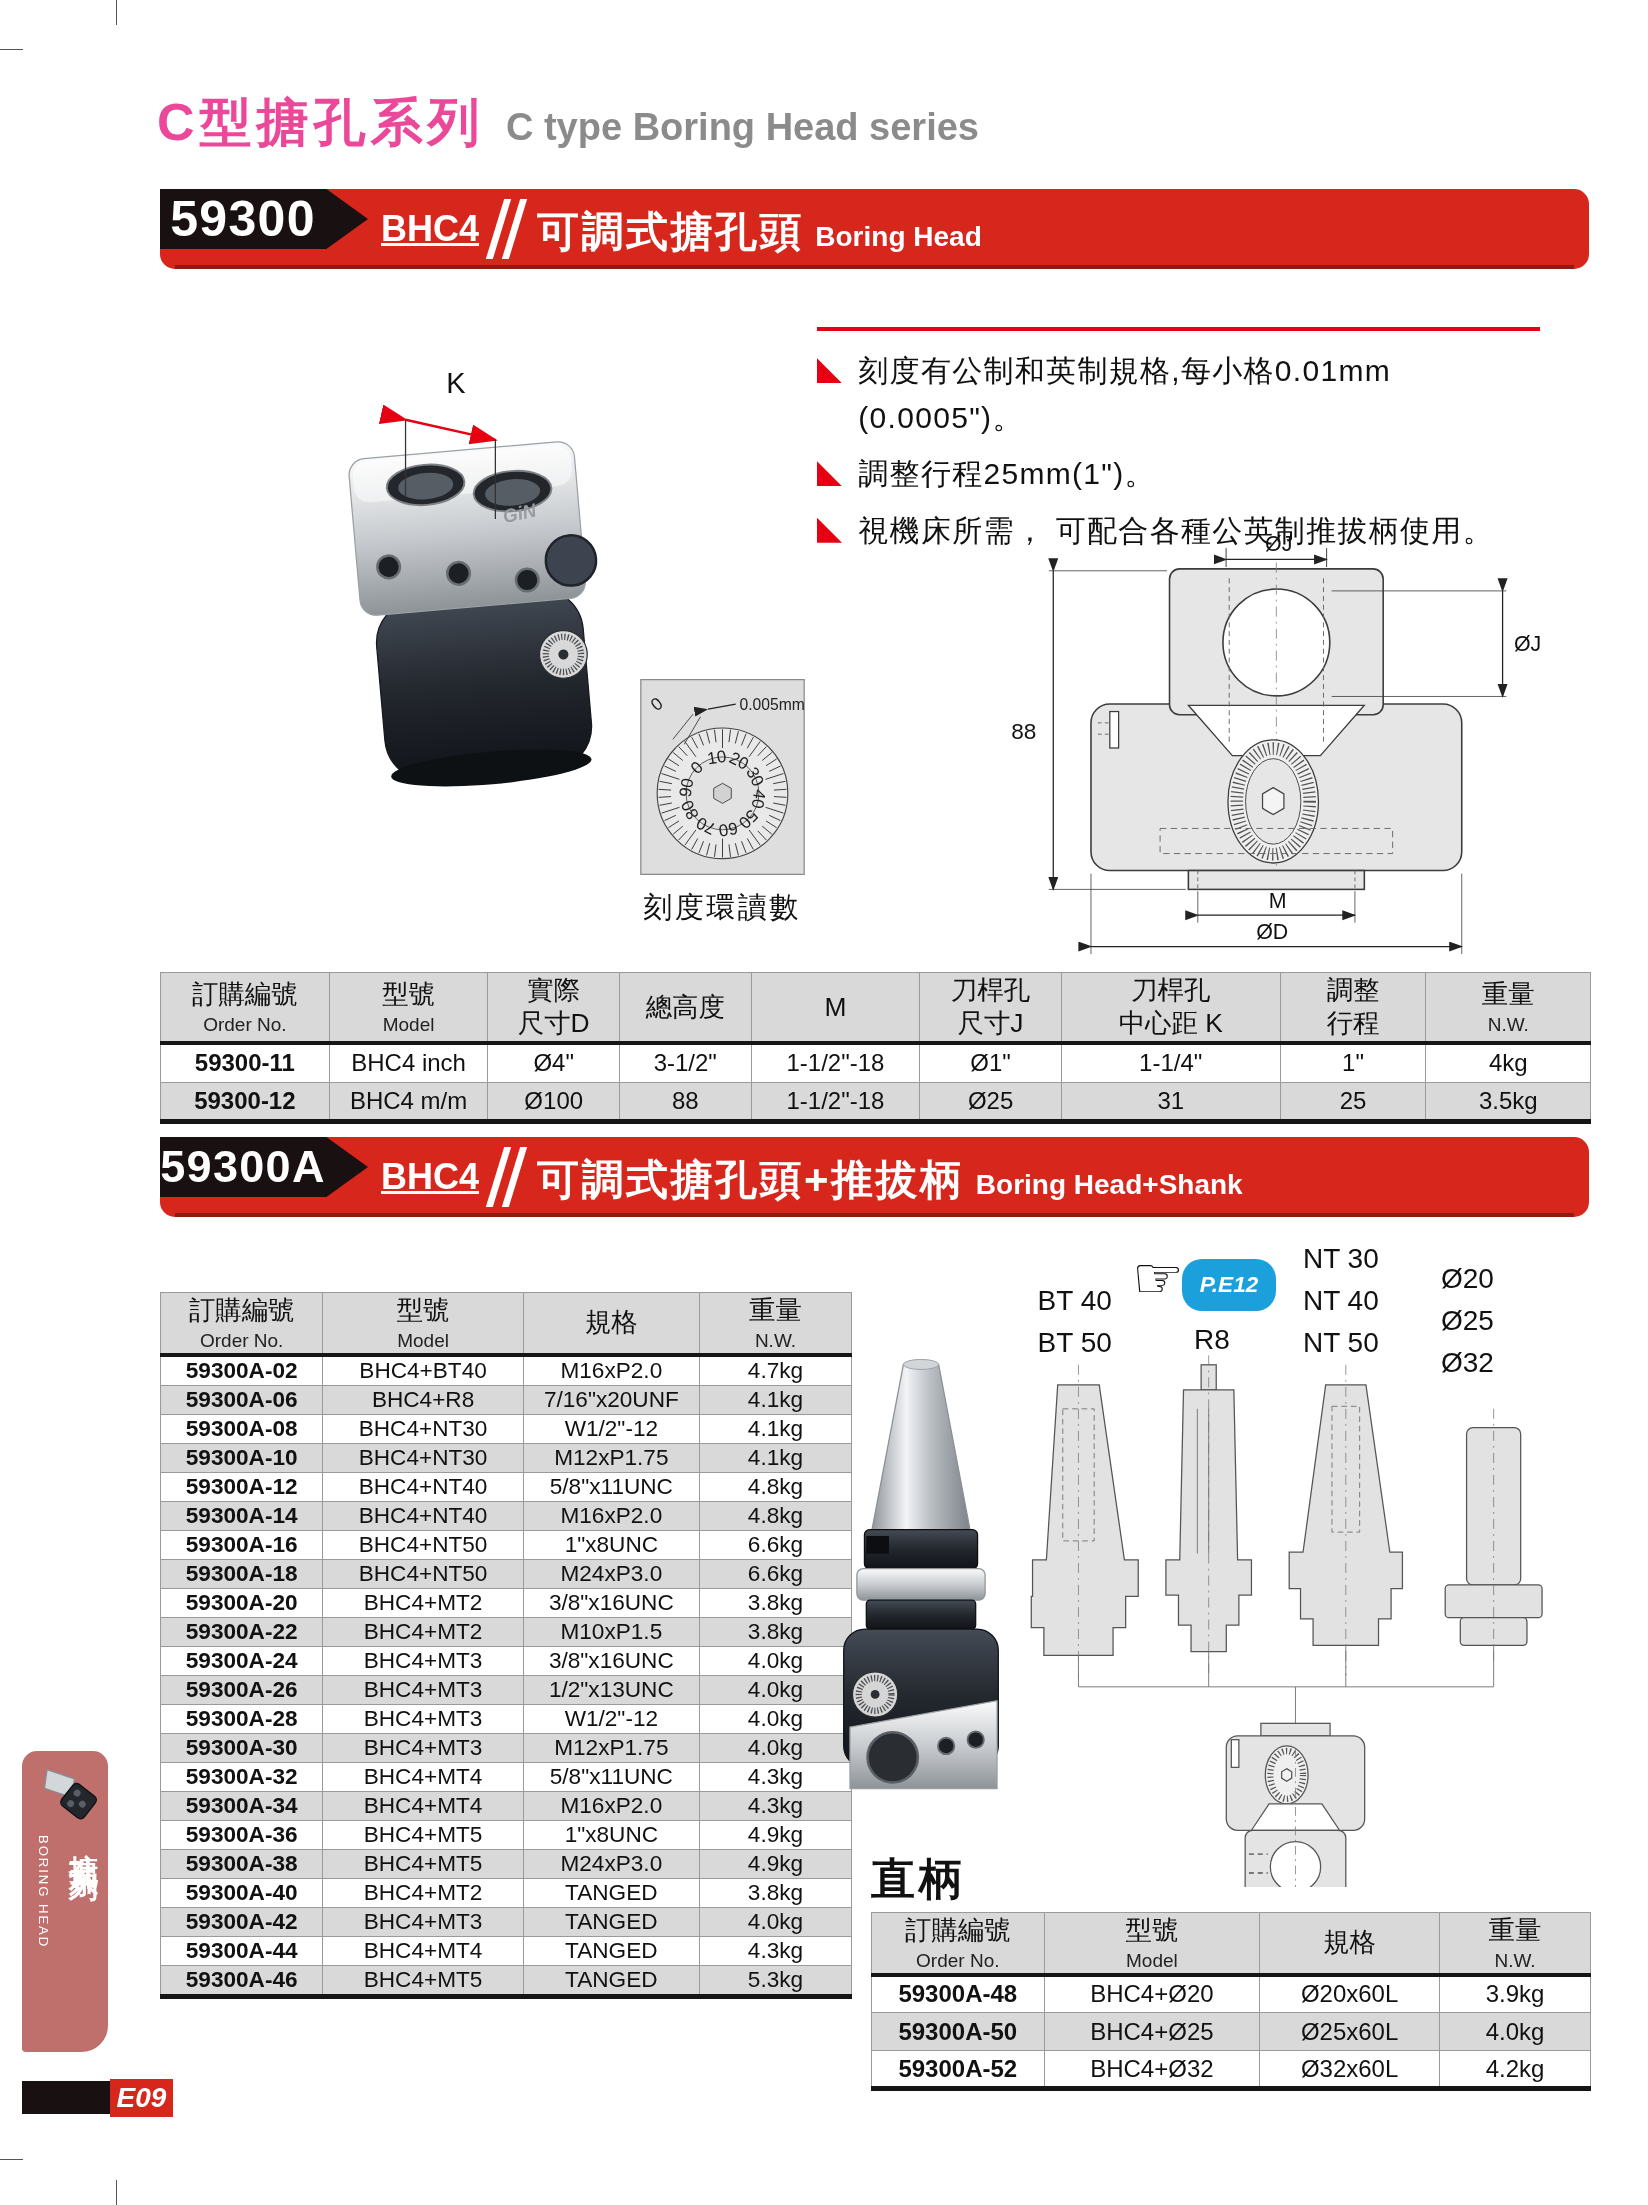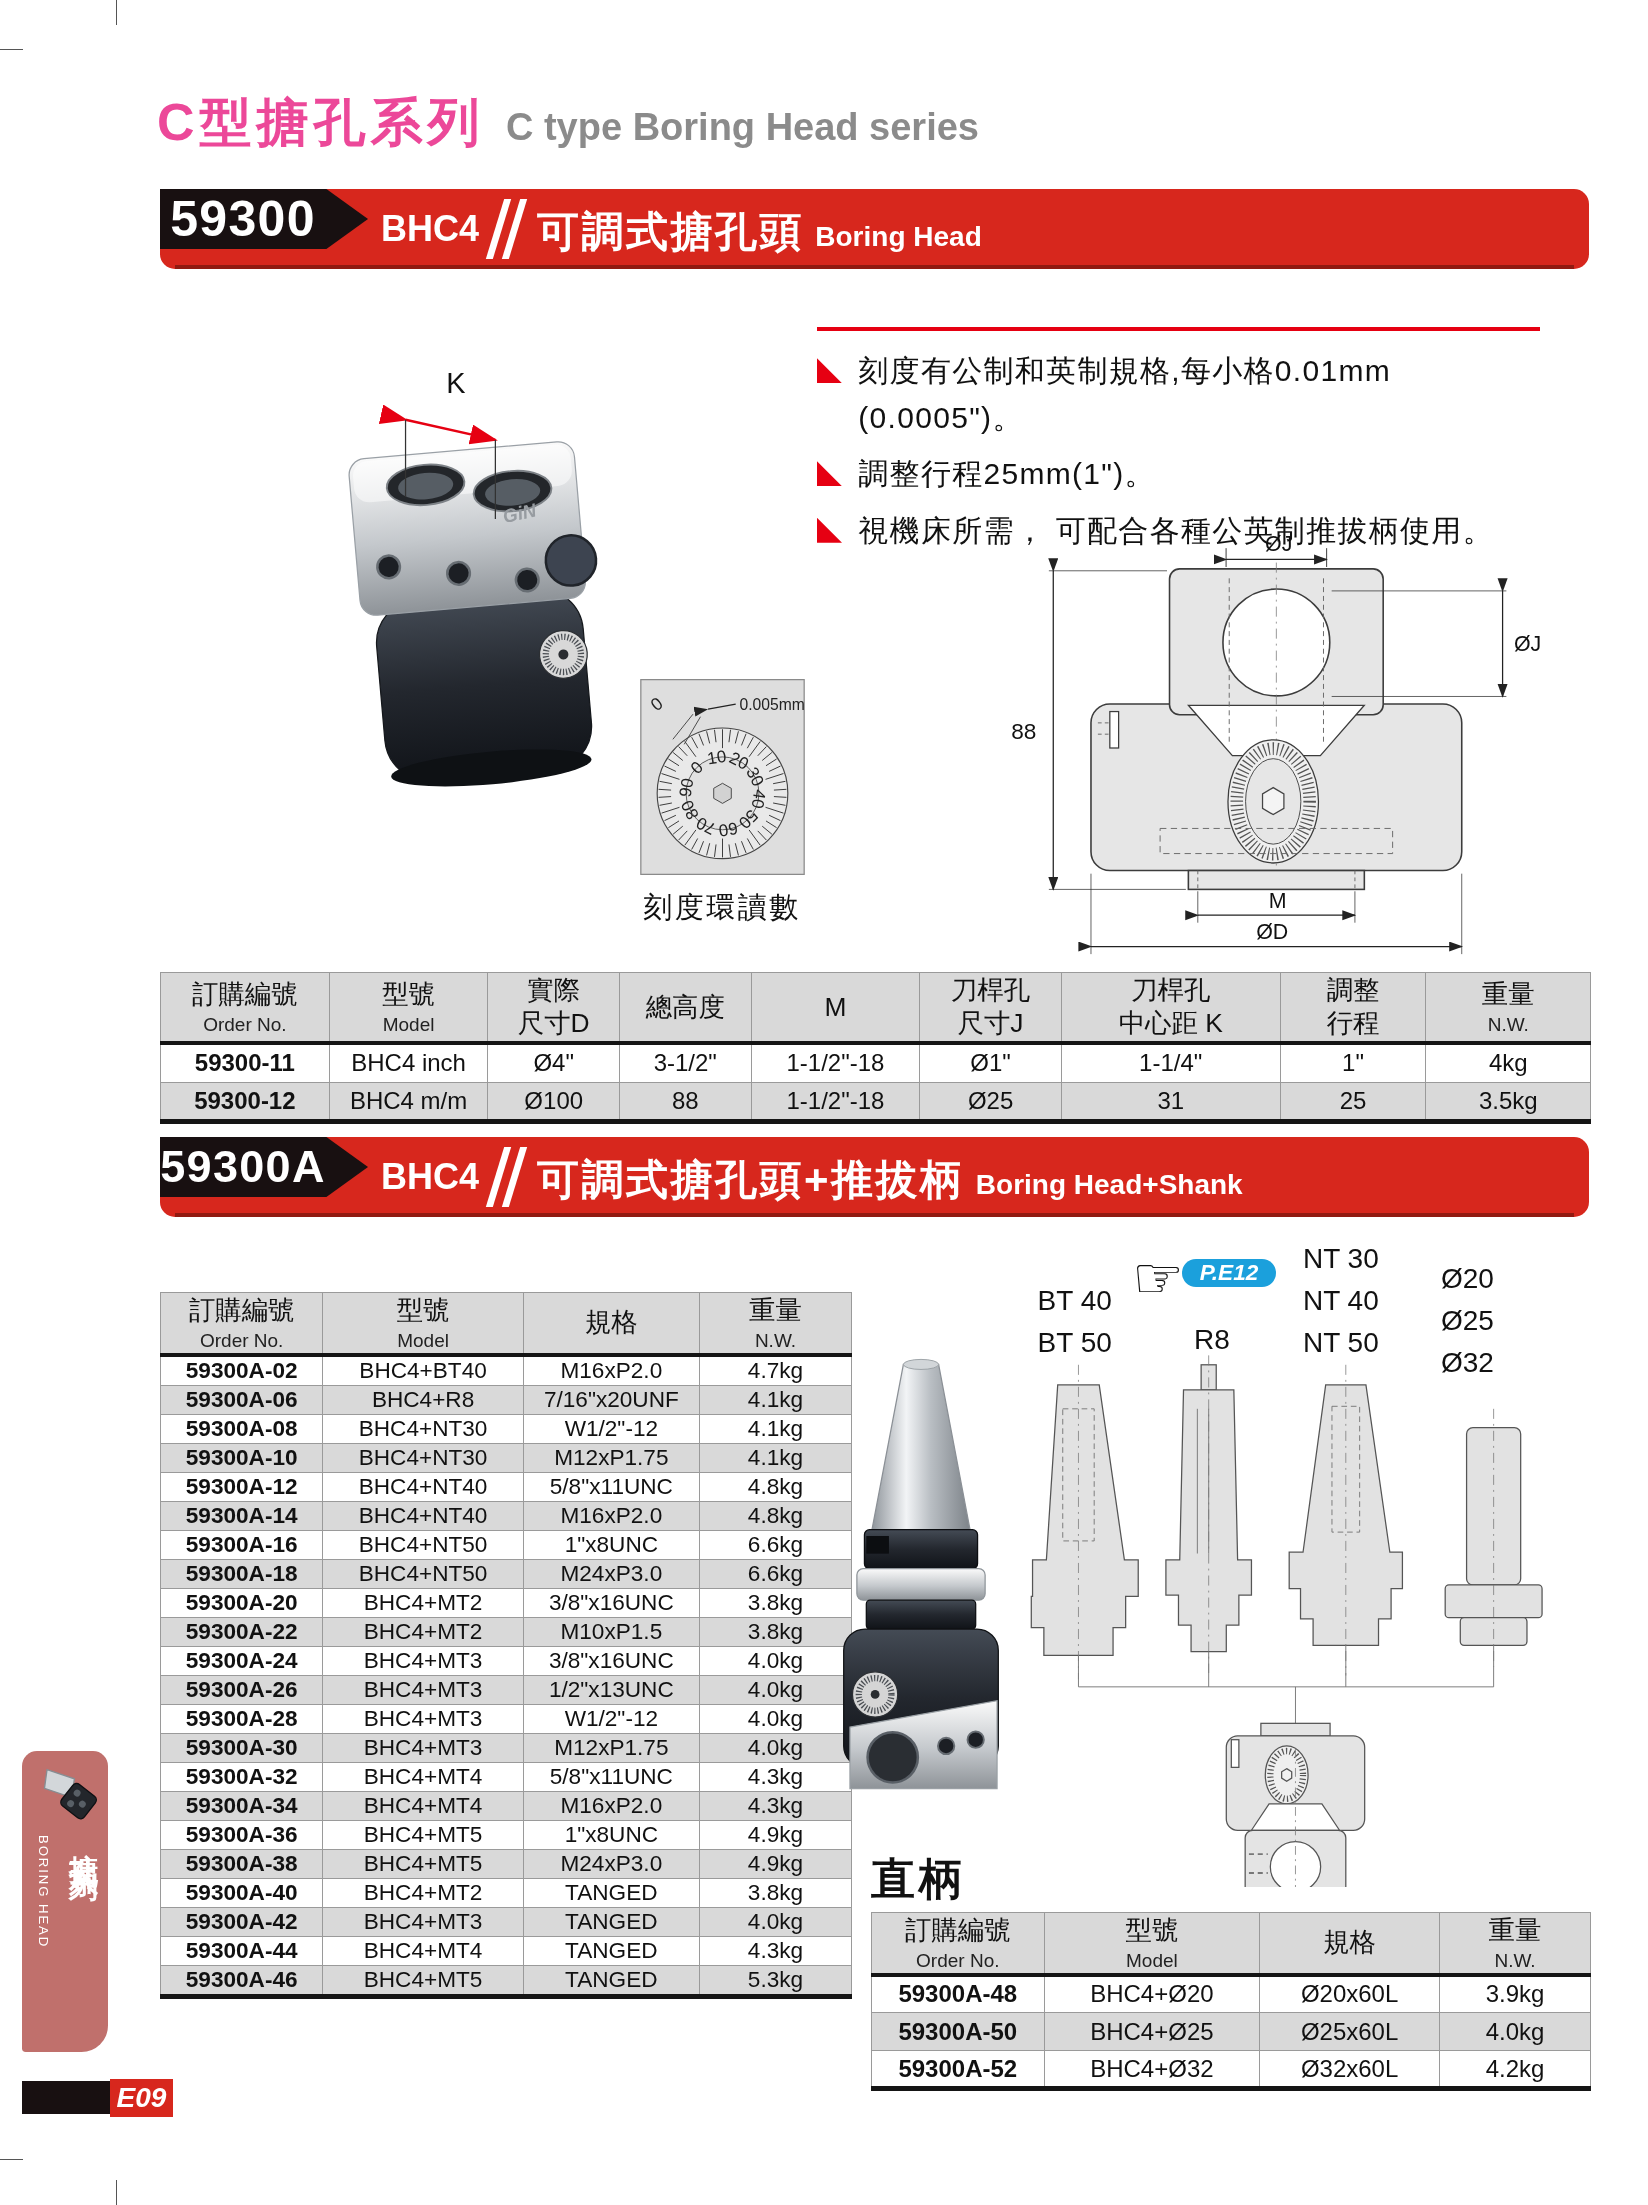--- a/index.html
+++ b/index.html
@@ -16,21 +16,21 @@
   .page-title .en{font-size:38px;font-weight:bold;color:#8b8b8b;}
 
   
   .banner{position:absolute;width:1429px;height:80px;}
   .banner .red{position:absolute;inset:0;background:#d7271d;border-radius:15px;}
   .banner .red::after{content:"";position:absolute;left:15px;right:15px;bottom:0;height:4.4px;background:rgba(60,10,5,.45);}
   .banner .black-tab{position:absolute;left:0;top:0;width:208px;height:60px;background:#181011;
       clip-path:polygon(0 0,80% 0,100% 50%,80% 100%,0 100%);display:flex;align-items:center;}
   .banner .code{width:166px;text-align:center;color:#fff;font-size:50px;font-weight:bold;letter-spacing:1.3px;}
   .banner .badge{position:absolute;left:221px;top:0;height:80px;display:flex;align-items:center;color:#fff;
-      font-size:36px;font-weight:bold;}
+      font-size:36px;font-weight:bold;text-decoration:underline;}
   .banner .chev{position:absolute;left:335px;top:8.8px;height:63px;display:flex;align-items:center;}
   .banner .chev i{display:block;width:7px;height:60px;background:#fff;transform:skewX(-17deg);margin-right:9.4px;}
   .banner .head-wrap{position:absolute;left:377px;top:0;height:80px;display:flex;align-items:baseline;padding-top:11.3px;}
   .banner .hzh{color:#fff;font-size:42px;font-weight:bold;letter-spacing:2.5px;line-height:63px;}
   .banner .hen{color:#fff;font-size:28px;font-weight:bold;margin-left:11.3px;}
 
   
   .features{left:817px;top:318px;width:748px;}
   .features .ft-title{font-size:40px;font-weight:bold;color:#e60012;letter-spacing:3.8px;}
   .features .rule{height:3.8px;background:#e60012;margin:8.8px 0 17.6px 0;width:723px;}
@@ -53,21 +53,21 @@
   table.spec tbody td:first-child{font-weight:bold;}
   .hzh{font-size:26.4px;color:#111;white-space:pre-line;line-height:1.25;text-align:center;}
   .hsub{font-size:19px;color:#222;text-align:center;margin-top:2.5px;}
   #table1 tbody tr{height:39px;}
   #table2 td{font-size:22.6px;}
   #table2 tbody tr{height:17px;}
   #table3 tbody tr{height:38px;}
 
   
   .shank-label{position:absolute;font-size:28px;color:#111;line-height:1.5;white-space:pre-line;}
-  .pe-badge{position:absolute;left:157px;top:39px;width:94px;height:28px;background:#1ba0dc;border-radius:20px;
+  .pe-badge{position:absolute;left:157px;top:39px;width:94px;height:52px;background:#1ba0dc;border-radius:20px;
       color:#fff;font-size:22.6px;font-weight:bold;font-style:italic;display:flex;align-items:center;justify-content:center;}
   .hand-icon{position:absolute;left:107px;top:24px;font-size:58px;color:#111;}
 
   .straight-title{left:871px;top:1850px;font-size:44px;font-weight:bold;color:#111;letter-spacing:3.8px;}
 
   
   .side-tab{left:22px;top:1751px;width:86px;height:301px;background:#c0706c;border-radius:15px 15px 26.4px 3.8px;}
   .side-zh{position:absolute;left:42px;top:80px;writing-mode:vertical-rl;text-orientation:upright;
       color:#fff;font-size:29px;letter-spacing:6.3px;font-weight:bold;}
   .side-en{position:absolute;left:14px;top:84px;writing-mode:vertical-rl;text-orientation:sideways;

